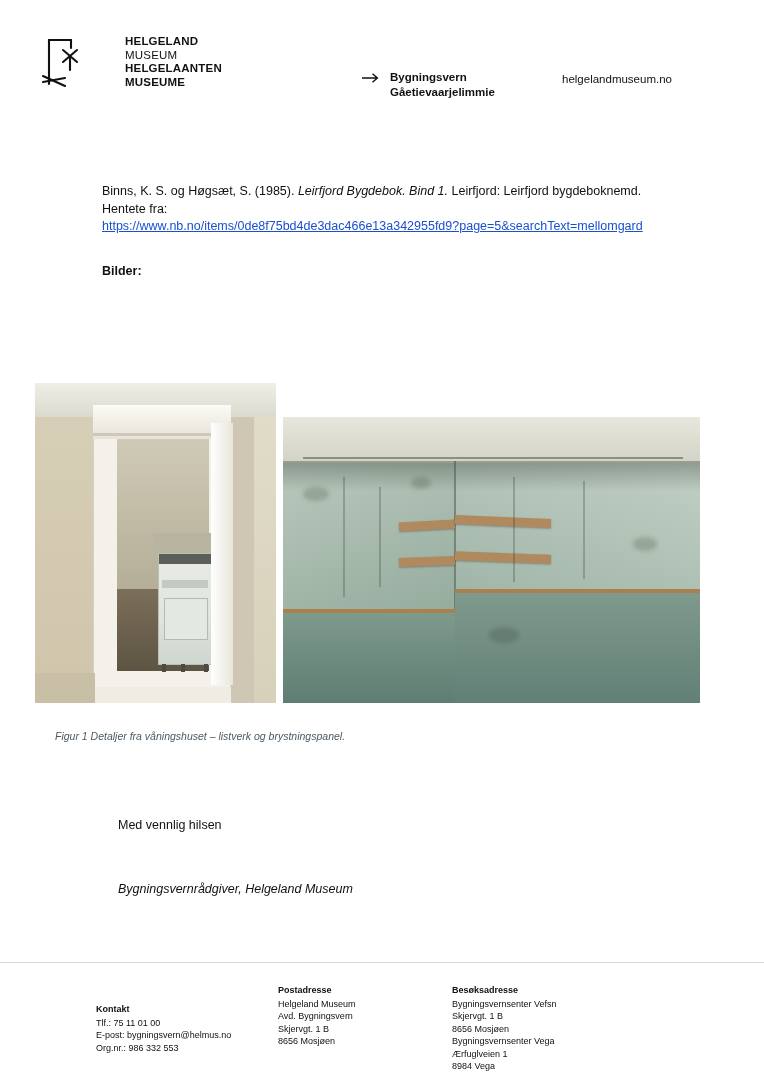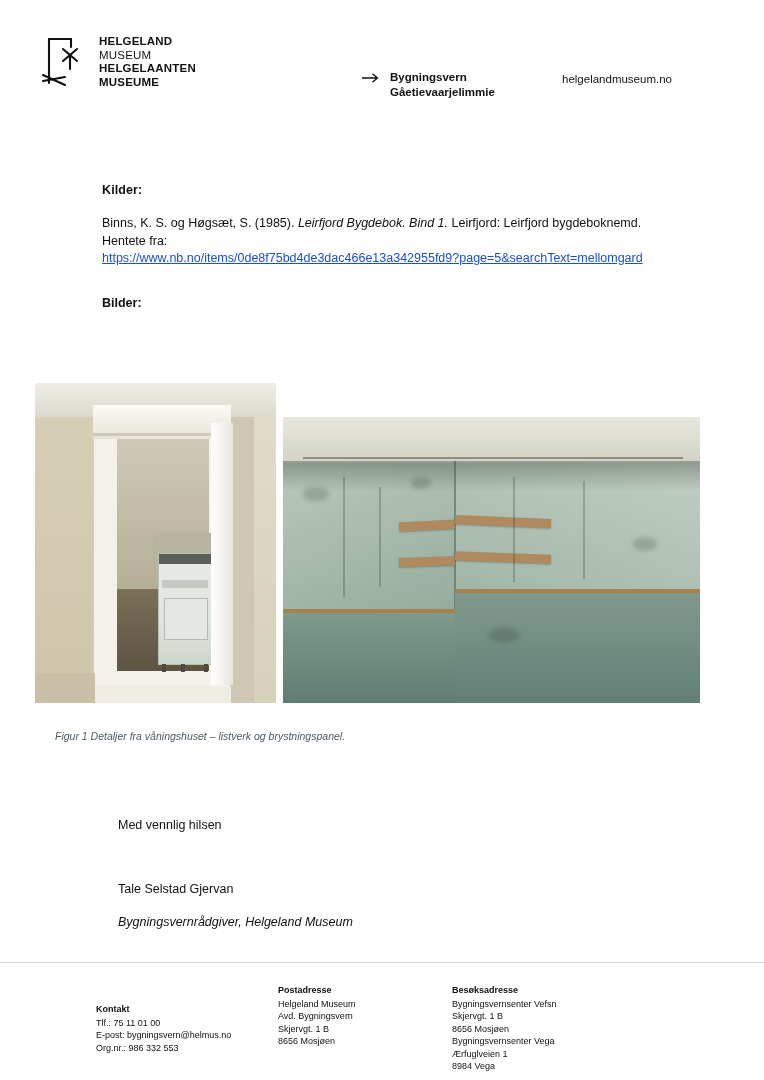--- a/index.html
+++ b/index.html
@@ -22,21 +22,22 @@
     top: 30px;
     left: 0;
     width: 764px;
     height: 80px;
   }
   .logo-block {
     position: absolute;
     left: 41px;
     top: 5px;
     display: flex;
-    align-items: flex-start;
+    align-items: center;
+    gap: 26px;
   }
   .logo-mark {
     width: 50px;
     height: 52px;
     position: relative;
     margin-right: 8px;
   }
   .logo-text {
     font-size: 11.5px;
     line-height: 13.5px;
@@ -348,21 +349,20 @@
   <div class="header-dept">
     <div>Bygningsvern</div>
     <div>Gåetievaarjelimmie</div>
   </div>
 
   <div class="header-url">helgelandmuseum.no</div>
 </div>
 
 <div class="content">
 
-  <div class="h-label">Kilder:</div>
 
   <p class="para">
     <span>Binns, K. S. og Høgsæt, S. (1985). </span><span class="ital">Leirfjord Bygdebok. Bind 1.</span><span> Leirfjord: Leirfjord bygdeboknemd. Hentete fra:</span><br>
     <a class="link" href="#">https://www.nb.no/items/0de8f75bd4de3dac466e13a342955fd9?page=5&amp;searchText=mellomgard</a>
   </p>
 
   <div class="para-gap"></div>
 
 
   <div class="para-gap"></div>
@@ -425,21 +425,20 @@
     <div class="q-stain" style="left:206px; top:210px; width:30px; height:16px;"></div>
     <div class="q-stain" style="left:350px; top:120px; width:24px; height:14px;"></div>
   </div>
 </div>
 
 <div class="caption">Figur 1 Detaljer fra våningshuset – listverk og brystningspanel.</div>
 
 <div class="closing">
   <p class="line">Med vennlig hilsen</p>
   <div class="gap"></div>
-  <p class="line">Tale Selstad Gjervan</p>
   <p class="line ital">Bygningsvernrådgiver, Helgeland Museum</p>
 </div>
 
 <div class="footer-rule"></div>
 
 <div class="footer">
   <div class="fcol c1">
     <div class="ftitle">Kontakt</div>
     <div>Tlf.: 75 11 01 00</div>
     <div>E-post: bygningsvern@helmus.no</div>

